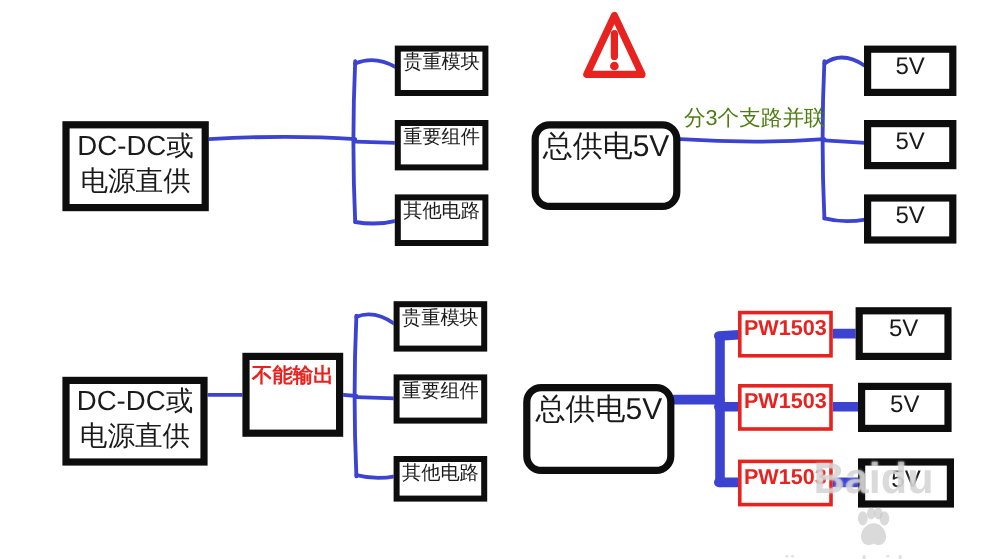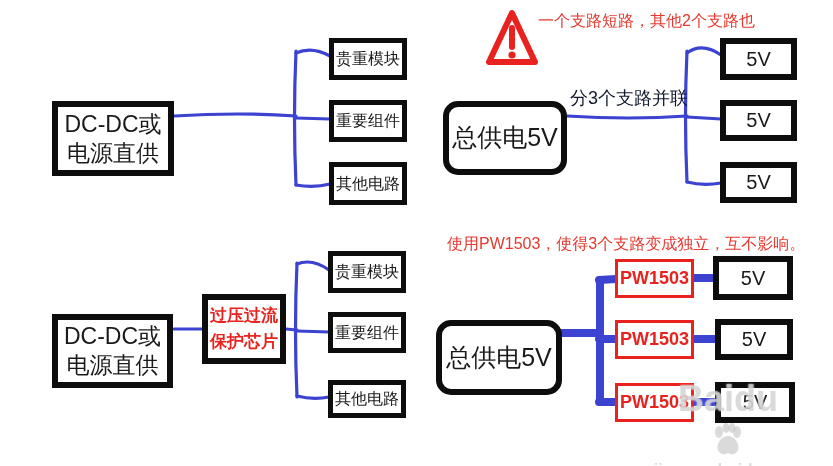--- a/index.html
+++ b/index.html
@@ -4,31 +4,31 @@
 <style>
   html,body{margin:0;padding:0;background:#ffffff;}
   .canvas{
     position:relative;width:833px;height:466px;background:#ffffff;overflow:hidden;
     font-family:"Liberation Sans",sans-serif;color:#1a1a1a;
   }
   svg.wires{position:absolute;left:0;top:0;pointer-events:none;}
   .box{
     position:absolute;box-sizing:border-box;background:#ffffff;
     border:5px solid #0d0d0d;display:flex;flex-direction:column;
-    align-items:center;justify-content:center;text-align:center;
+    align-items:center;text-align:center;
     line-height:1.25;white-space:nowrap;
   }
   .box-lg{border-width:6px;font-size:23px;margin-top:24px;}
   .box-sm{border-width:5px;font-size:16px;}
   .box-5v{border-width:6px;font-size:20px;}
   .box-chip{border-width:3px;border-color:#e8231f;color:#e8231f;font-size:18px;font-weight:bold;}
   .box-prot{border-width:6px;color:#e8231f;font-size:17px;font-weight:bold;line-height:1.55;}
   .src-font{font-size:25px;border-radius:15px;}
   .caption-red{position:absolute;color:#e6382f;font-size:16px;line-height:26px;white-space:nowrap;}
-  .label-black{position:absolute;color:#0f172a;font-size:18px;white-space:nowrap;}
+  .label-black{position:absolute;color:#4d7c0f;font-size:18px;white-space:nowrap;}
   .watermark{position:absolute;left:638px;top:378px;width:180px;pointer-events:none;text-align:center;}
   .wm-brand{
     display:flex;align-items:center;justify-content:center;gap:2px;
     font-size:36px;font-weight:bold;color:rgba(195,195,195,0.62);
     text-shadow:0 0 2px rgba(255,255,255,0.8);
     flex-direction:column;
   }
   .wm-suffix{font-size:30px;letter-spacing:1px;}
   .wm-url{font-size:17px;font-weight:bold;color:rgba(205,205,205,0.65);margin-top:2px;}
 </style>
@@ -85,55 +85,52 @@
   <div class="box box-sm" style="left:329px;top:162px;width:78px;height:43px;">
     <div>其他电路</div>
   </div>
 
   <svg style="position:absolute;left:483px;top:8px;" width="58" height="62" viewBox="0 0 58 62">
     <polygon points="29,5 6,54 52,54" fill="#ffffff" stroke="#e8231f" stroke-width="6" stroke-linejoin="round"></polygon>
     <line x1="29" y1="20" x2="29" y2="39" stroke="#e8231f" stroke-width="6" stroke-linecap="round"></line>
     <circle cx="29" cy="47" r="3.6" fill="#e8231f"></circle>
   </svg>
   <div class="caption-red" style="left:538px;top:8px;">
-    <div>一个支路短路，其他2个支路也</div>
   </div>
   <div class="box box-lg src-font" style="left:443px;top:77px;width:124px;height:74px;">
     <div>总供电5V</div>
   </div>
   <div class="label-black" style="left:570px;top:86px;">分3个支路并联</div>
   <div class="box box-5v" style="left:720px;top:38px;width:77px;height:42px;">
     <div>5V</div>
   </div>
   <div class="box box-5v" style="left:720px;top:100px;width:77px;height:41px;">
     <div>5V</div>
   </div>
   <div class="box box-5v" style="left:720px;top:162px;width:77px;height:41px;">
     <div>5V</div>
   </div>
 
   <div class="box box-lg" style="left:52px;top:290px;width:121px;height:74px;">
     <div>DC-DC或</div>
     <div>电源直供</div>
   </div>
   <div class="box box-prot" style="left:202px;top:294px;width:84px;height:70px;">
-    <div>过压过流</div>
-    <div>保护芯片</div>
+    <div>不能输出</div>
   </div>
   <div class="box box-sm" style="left:328px;top:251px;width:78px;height:42px;">
     <div>贵重模块</div>
   </div>
   <div class="box box-sm" style="left:328px;top:312px;width:78px;height:41px;">
     <div>重要组件</div>
   </div>
   <div class="box box-sm" style="left:328px;top:380px;width:78px;height:38px;">
     <div>其他电路</div>
   </div>
 
-  <div class="caption-red" style="left:447px;top:231px;">使用PW1503，使得3个支路变成独立，互不影响。</div>
   <div class="box box-lg src-font" style="left:436px;top:296px;width:126px;height:75px;">
     <div>总供电5V</div>
   </div>
   <div class="box box-chip" style="left:615px;top:259px;width:79px;height:39px;">
     <div>PW1503</div>
   </div>
   <div class="box box-chip" style="left:615px;top:320px;width:79px;height:39px;">
     <div>PW1503</div>
   </div>
   <div class="box box-chip" style="left:615px;top:383px;width:79px;height:39px;">

